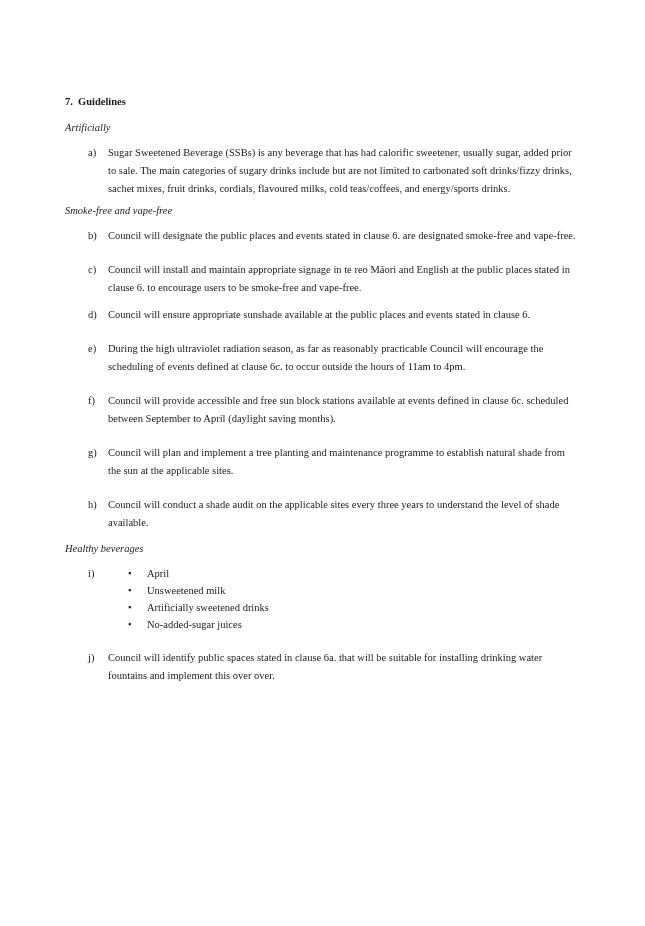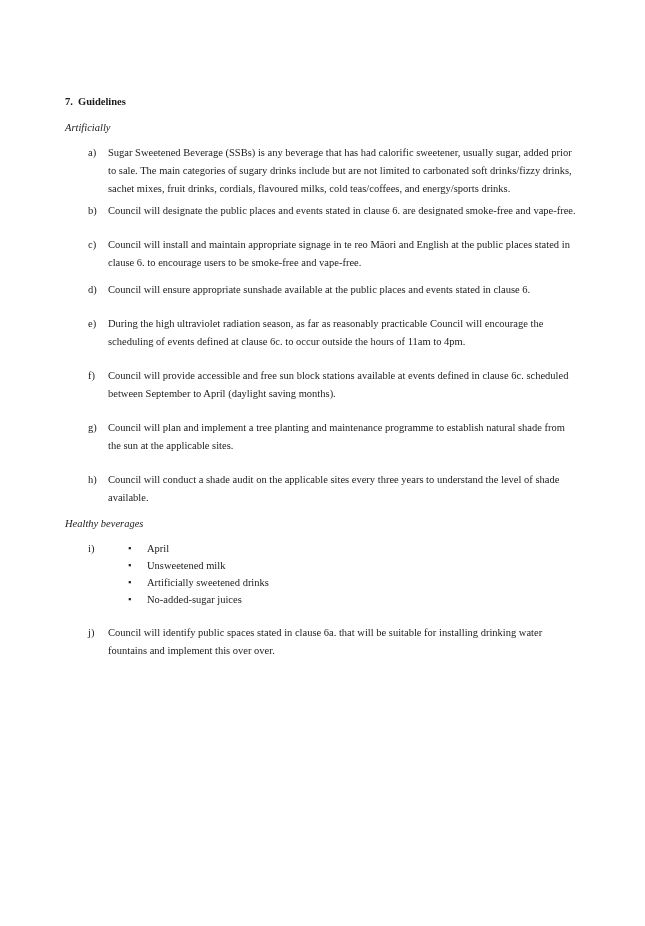--- a/index.html
+++ b/index.html
@@ -79,20 +79,21 @@
       <span class="hnum">7.</span><span>Guidelines</span>
     </div>
 
     <div class="subheading">Artificially</div>
 
     <div class="item item-a">
       <span class="label">a)</span>
       <span class="body">Sugar Sweetened Beverage (SSBs) is any beverage that has had calorific sweetener, usually sugar, added prior to sale. The main categories of sugary drinks include but are not limited to carbonated soft drinks/fizzy drinks, sachet mixes, fruit drinks, cordials, flavoured milks, cold teas/coffees, and energy/sports drinks.</span>
     </div>
 
+    <div class="subheading">Smoke-free and vape-free</div>
 
     <div class="item">
       <span class="label">b)</span>
       <span class="body">Council will designate the public places and events stated in clause 6. are designated smoke-free and vape-free.</span>
     </div>
 
     <div class="item item-c">
       <span class="label">c)</span>
       <span class="body">Council will install and maintain appropriate signage in te reo Māori and English at the public places stated in clause 6. to encourage users to be smoke-free and vape-free.</span>
     </div>

